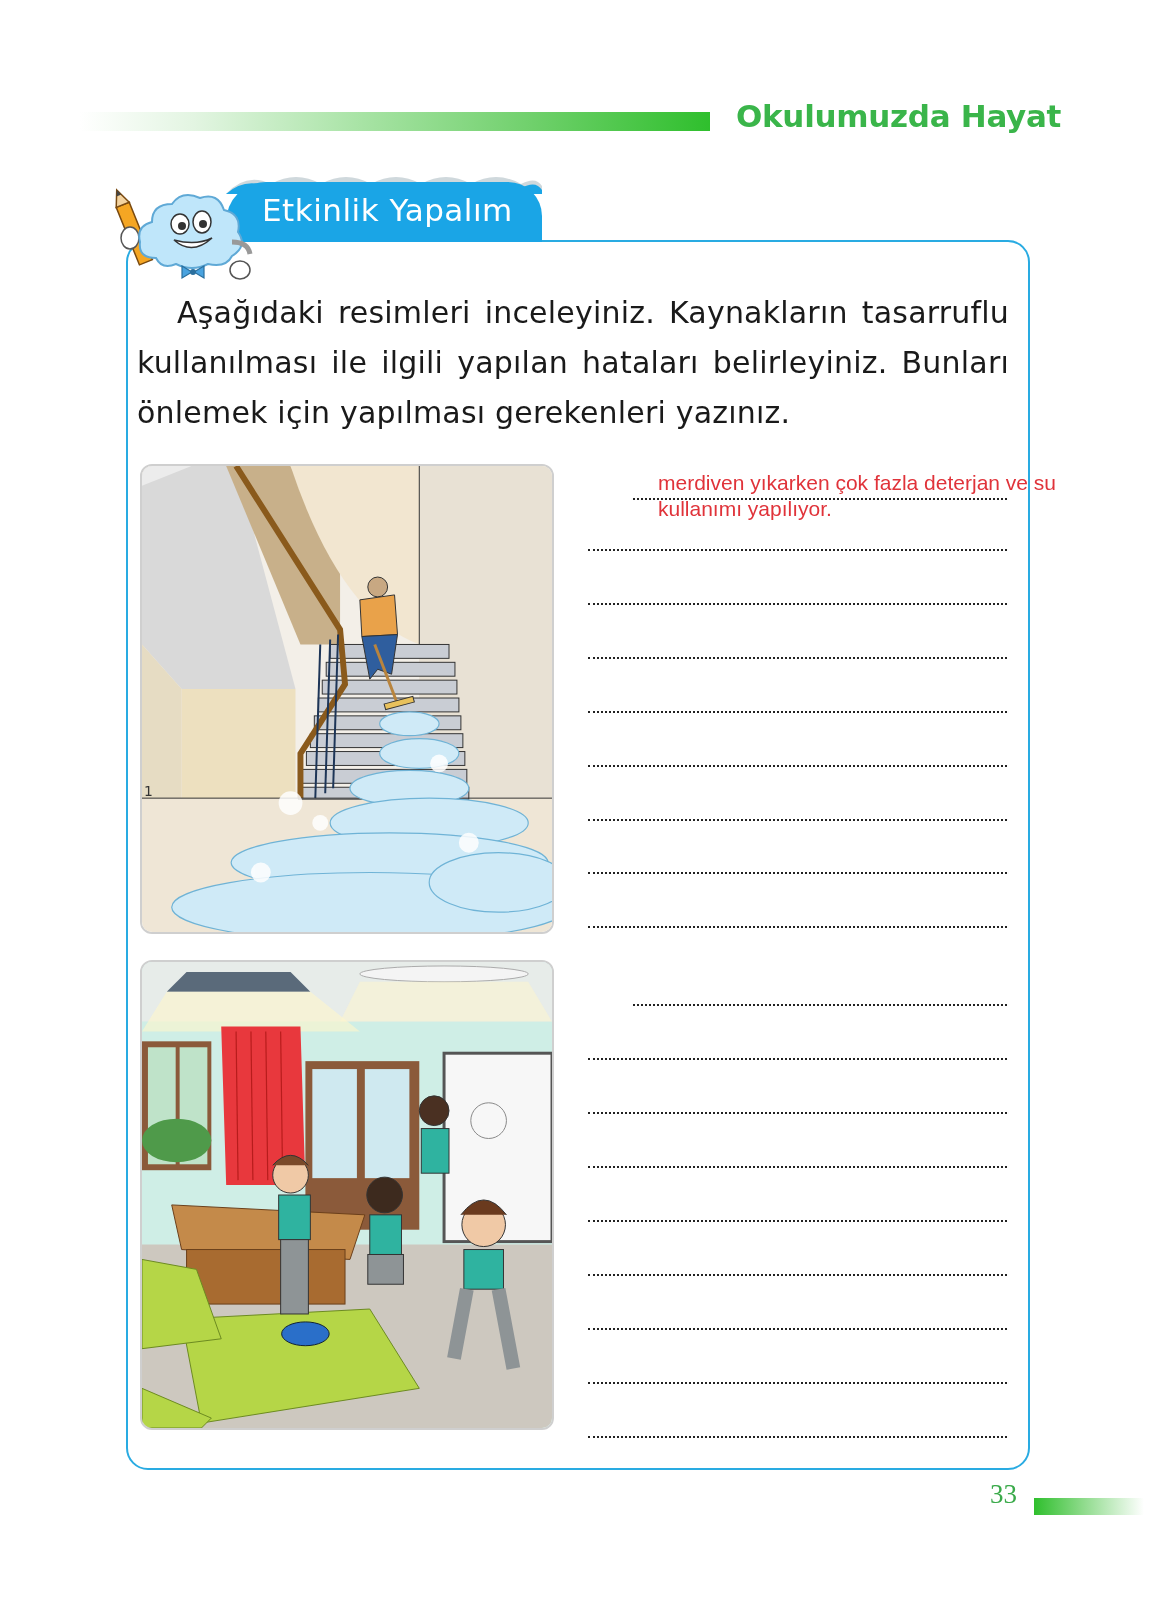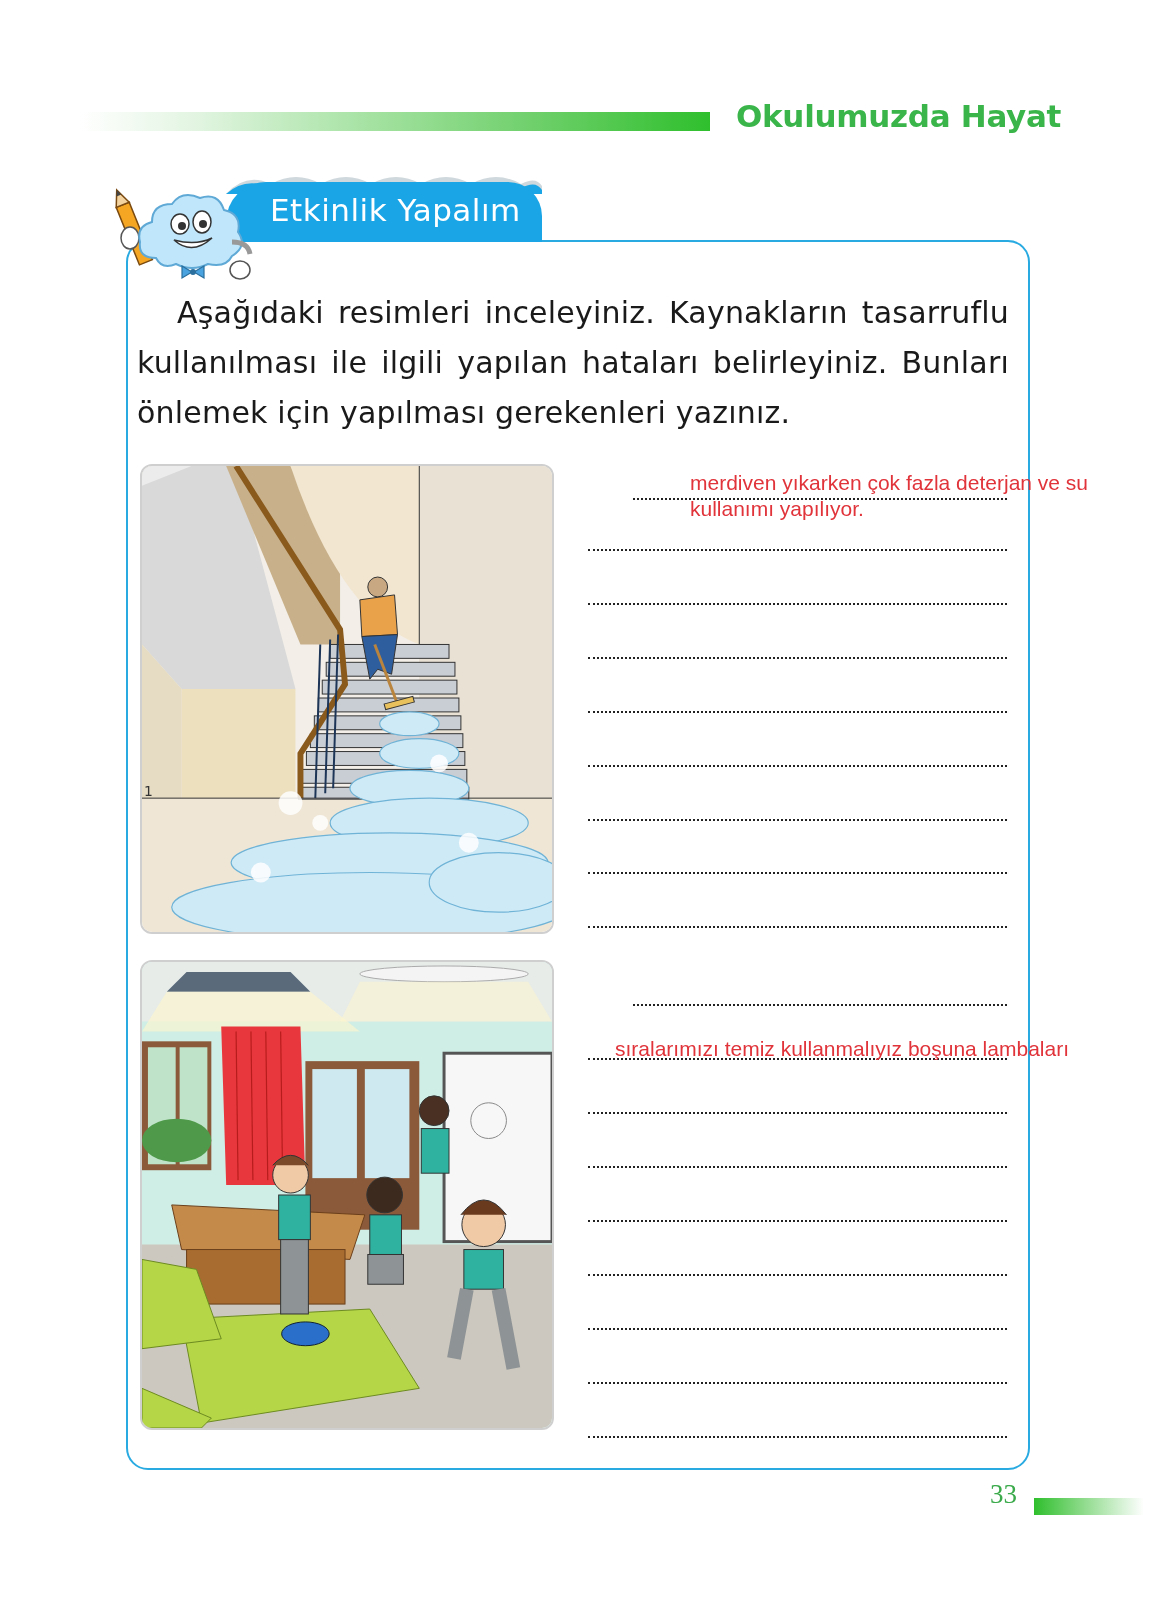--- a/index.html
+++ b/index.html
@@ -27,21 +27,21 @@
   }
   .badge {
     left: 226px; top: 182px; width: 316px; height: 60px;
     background: #1aa5e6; border-radius: 0 34px 0 0;
     border-top-left-radius: 40px;
   }
   .badge-scallop {
     left: 226px; top: 172px; width: 316px; height: 22px; overflow: hidden;
   }
   .badge-title {
-    left: 270px; top: 192px; font-size: 31px; color: #ffffff;
+    left: 262px; top: 192px; font-size: 31px; color: #ffffff;
     letter-spacing: 0.5px; white-space: nowrap;
   }
 
   
   .mascot { left: 108px; top: 180px; width: 150px; height: 105px; }
 
   
   .instr {
     left: 137px; top: 288px; width: 872px;
     font-size: 30px; line-height: 50px; color: #1a1a1a;
@@ -249,33 +249,32 @@
 <div class="dots" style="left:633px; top:498px; width:374px;"></div>
 <div class="dots" style="left:588px; top:549px; width:419px;"></div>
 <div class="dots" style="left:588px; top:603px; width:419px;"></div>
 <div class="dots" style="left:588px; top:657px; width:419px;"></div>
 <div class="dots" style="left:588px; top:711px; width:419px;"></div>
 <div class="dots" style="left:588px; top:765px; width:419px;"></div>
 <div class="dots" style="left:588px; top:819px; width:419px;"></div>
 <div class="dots" style="left:588px; top:872px; width:419px;"></div>
 <div class="dots" style="left:588px; top:926px; width:419px;"></div>
 
-<div class="abs answer" style="left:658px; top:470px;margin-left:32px;">
+<div class="abs answer" style="left:658px; top:470px;">
   <div>merdiven yıkarken çok fazla deterjan ve su</div>
   <div>kullanımı yapılıyor.</div>
 </div>
 
 <div class="dots" style="left:633px; top:1004px; width:374px;"></div>
 <div class="dots" style="left:588px; top:1058px; width:419px;"></div>
 <div class="dots" style="left:588px; top:1112px; width:419px;"></div>
 <div class="dots" style="left:588px; top:1166px; width:419px;"></div>
 <div class="dots" style="left:588px; top:1220px; width:419px;"></div>
 <div class="dots" style="left:588px; top:1274px; width:419px;"></div>
 <div class="dots" style="left:588px; top:1328px; width:419px;"></div>
 <div class="dots" style="left:588px; top:1382px; width:419px;"></div>
 <div class="dots" style="left:588px; top:1436px; width:419px;"></div>
 
 <div class="abs answer" style="left:615px; top:1036px;">
-  <div>sıralarımızı temiz kullanmalıyız boşuna lambaları</div>
 </div>
 
 <div class="abs pg-num">33</div>
 <div class="abs pg-bar"></div>
 
 </body></html>

